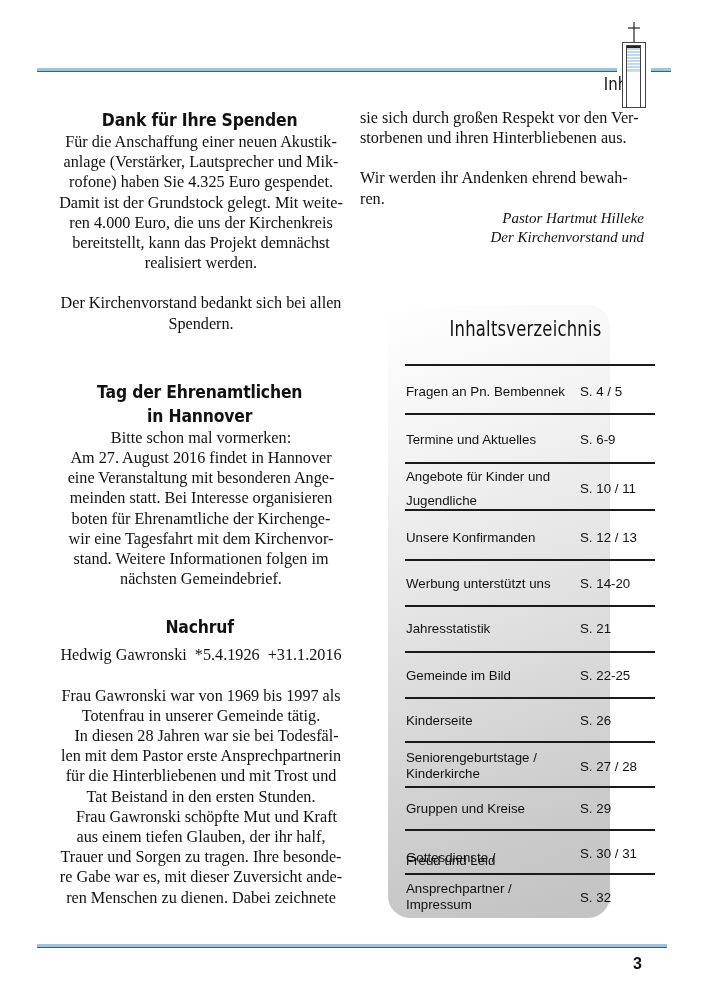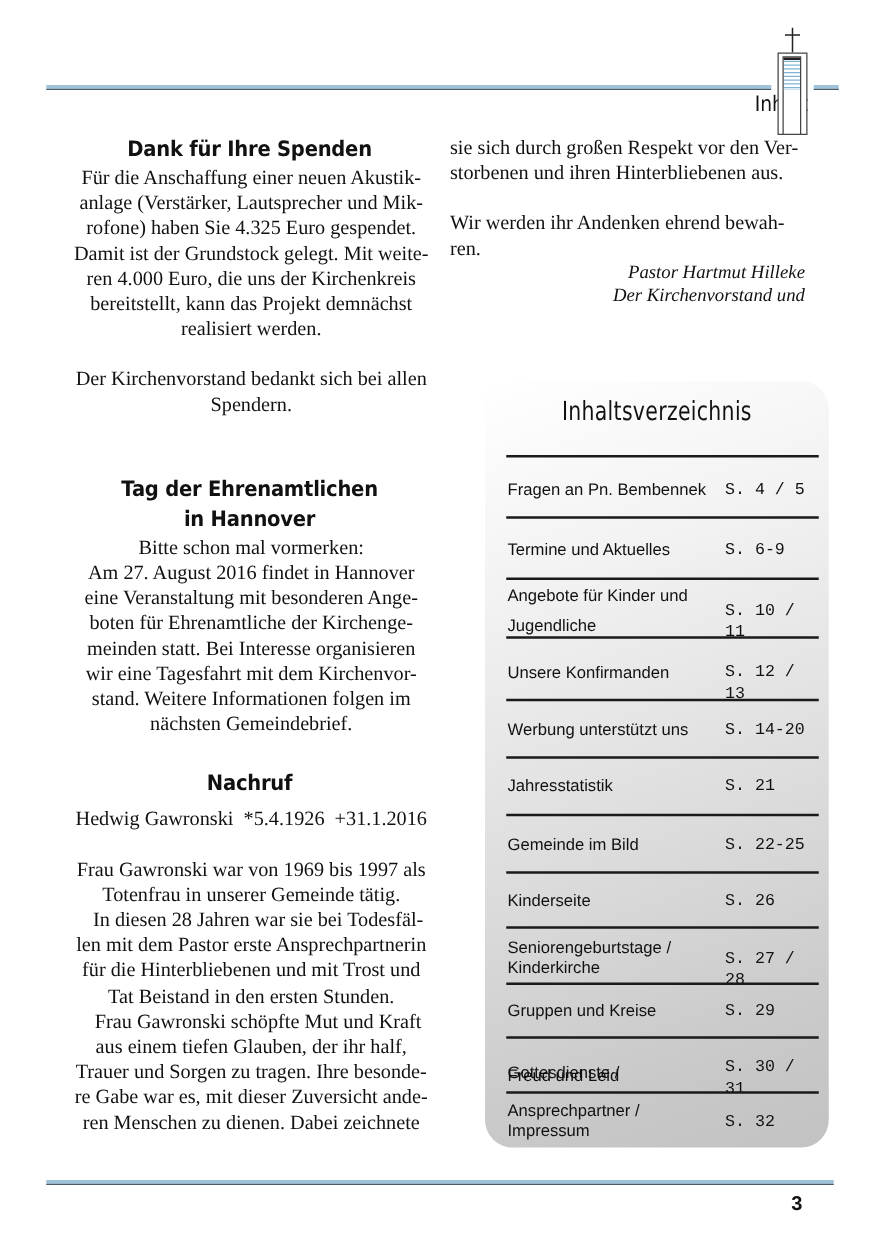--- a/index.html
+++ b/index.html
@@ -34,34 +34,34 @@
       transform: scaleX(0.92); transform-origin: left center;
       letter-spacing: -0.2px;
     }
     .gap { height: 20px; }
     .indent { text-indent: 11px; }
     .sig { font-style: italic; text-align: right; padding-right: 6px; font-size: 15px; line-height: 19px; }
     b.strong { font-weight: normal; }
 
     
     #toc {
-      position: absolute; left: 388px; top: 305px; width: 275px; height: 613px;
+      position: absolute; left: 388px; top: 305px; width: 222px; height: 613px;
       border-radius: 0 22px 22px 22px;
       background: linear-gradient(160deg, #ffffff 0%, #f2f2f2 25%, #dedede 55%, #c9c9c9 85%, #c2c2c2 100%);
     }
     #toc-title {
       position: absolute; left: 0; top: 12px; width: 275px; text-align: center;
       font-family: "DejaVu Sans", sans-serif; font-size: 21px; color: #111;
       transform: scaleX(0.78); transform-origin: center center;
       letter-spacing: 0.3px;
     }
     .toc-line { position: absolute; left: 17px; width: 250px; height: 2px; background: #1a1a1a; }
     .toc-row { position: absolute; left: 17px; width: 250px; font-family: "Liberation Sans", sans-serif; font-size: 13.3px; color: #111; }
     .toc-row .t { position: absolute; left: 1px; line-height: 17px; }
-    .toc-row .p { position: absolute; left: 175px; line-height: 17px; font-family: Liberation Mono, monospace; }
+    .toc-row .p { position: absolute; left: 175px; line-height: 17px; }
 
     .page-no {
       position: absolute; left: 633px; top: 955px;
       font-family: "Liberation Sans", sans-serif; font-weight: bold; font-size: 16px; color: #111;
     }
   </style>
 </head>
 <body>
 
 <div class="rule" id="top-rule-left">
@@ -111,22 +111,22 @@
   <div style="height:46px"></div>
 
   <section>
     <h2 class="heading">
       <span style="display:block">Tag der Ehrenamtlichen</span>
       <span style="display:block">in Hannover</span>
     </h2>
     <p>Bitte schon mal vormerken:</p>
     <p><span>Am </span><b class="strong">27. August 2016</b><span> findet in Hannover</span></p>
     <p>eine Veranstaltung mit besonderen Ange-</p>
+    <p>meinden statt. Bei Interesse organisieren</p>
     <p>boten für Ehrenamtliche der Kirchenge-</p>
-    <p>meinden statt. Bei Interesse organisieren</p>
     <p>wir eine Tagesfahrt mit dem Kirchenvor-</p>
     <p>stand. Weitere Informationen folgen im</p>
     <p>nächsten Gemeindebrief.</p>
   </section>
 
   <div style="height:26px"></div>
 
   <section>
     <h2 class="heading">Nachruf</h2>
     <div style="height:6px"></div>

